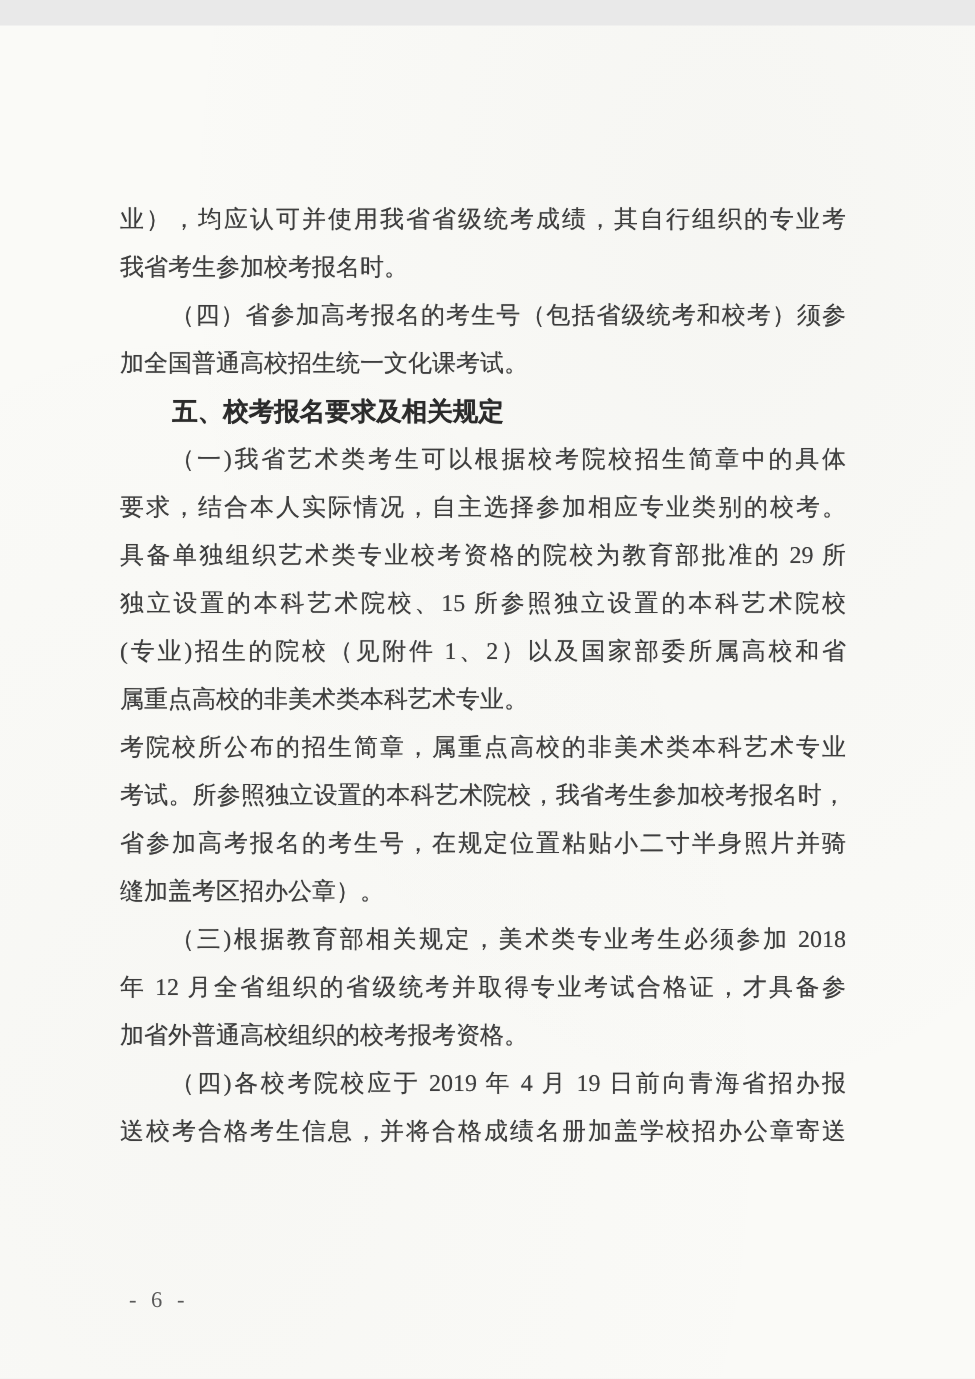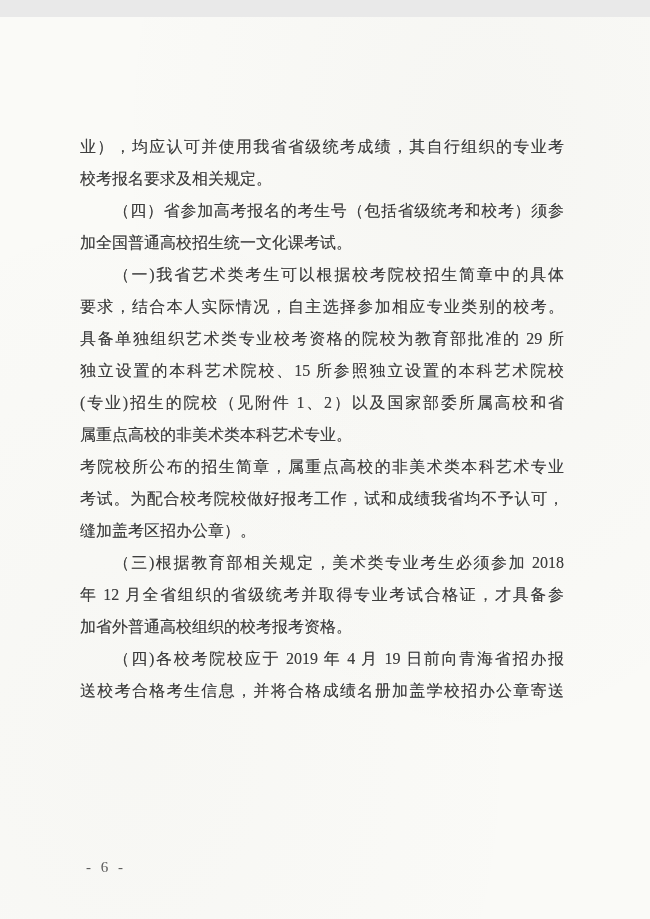--- a/index.html
+++ b/index.html
@@ -68,31 +68,33 @@
     letter-spacing: 3px;
     color: #5a5a5a;
   }
 </style>
 </head>
 <body>
 
 <div class="page">
   <div class="textblock">
     <div class="line">业），均应认可并使用我省省级统考成绩，其自行组织的专业考</div>
-    <div class="line last">校考报名要求及相关规定。</div>
+    <div class="line last">我省考生参加校考报名时。</div>
     <div class="line indent">（四）省参加高考报名的考生号（包括省级统考和校考）须参</div>
     <div class="line last">加全国普通高校招生统一文化课考试。</div>
+    <div class="line heading">五、校考报名要求及相关规定</div>
     <div class="line indent">（一)我省艺术类考生可以根据校考院校招生简章中的具体</div>
     <div class="line">要求，结合本人实际情况，自主选择参加相应专业类别的校考。</div>
     <div class="line">具备单独组织艺术类专业校考资格的院校为教育部批准的 29 所</div>
     <div class="line">独立设置的本科艺术院校、15 所参照独立设置的本科艺术院校</div>
     <div class="line">(专业)招生的院校（见附件 1、2）以及国家部委所属高校和省</div>
     <div class="line last">属重点高校的非美术类本科艺术专业。</div>
     <div class="line">考院校所公布的招生简章，属重点高校的非美术类本科艺术专业</div>
-    <div class="line">考试。为配合校考院校做好报考工作，试和成绩我省均不予认可，</div>
+    <div class="line">考试。所参照独立设置的本科艺术院校，我省考生参加校考报名时，</div>
+    <div class="line">省参加高考报名的考生号，在规定位置粘贴小二寸半身照片并骑</div>
     <div class="line last">缝加盖考区招办公章）。</div>
     <div class="line indent">（三)根据教育部相关规定，美术类专业考生必须参加 2018</div>
     <div class="line">年 12 月全省组织的省级统考并取得专业考试合格证，才具备参</div>
     <div class="line last">加省外普通高校组织的校考报考资格。</div>
     <div class="line indent">（四)各校考院校应于 2019 年 4 月 19 日前向青海省招办报</div>
     <div class="line">送校考合格考生信息，并将合格成绩名册加盖学校招办公章寄送</div>
   </div>
   <div class="pageno">- 6 -</div>
 </div>
 

